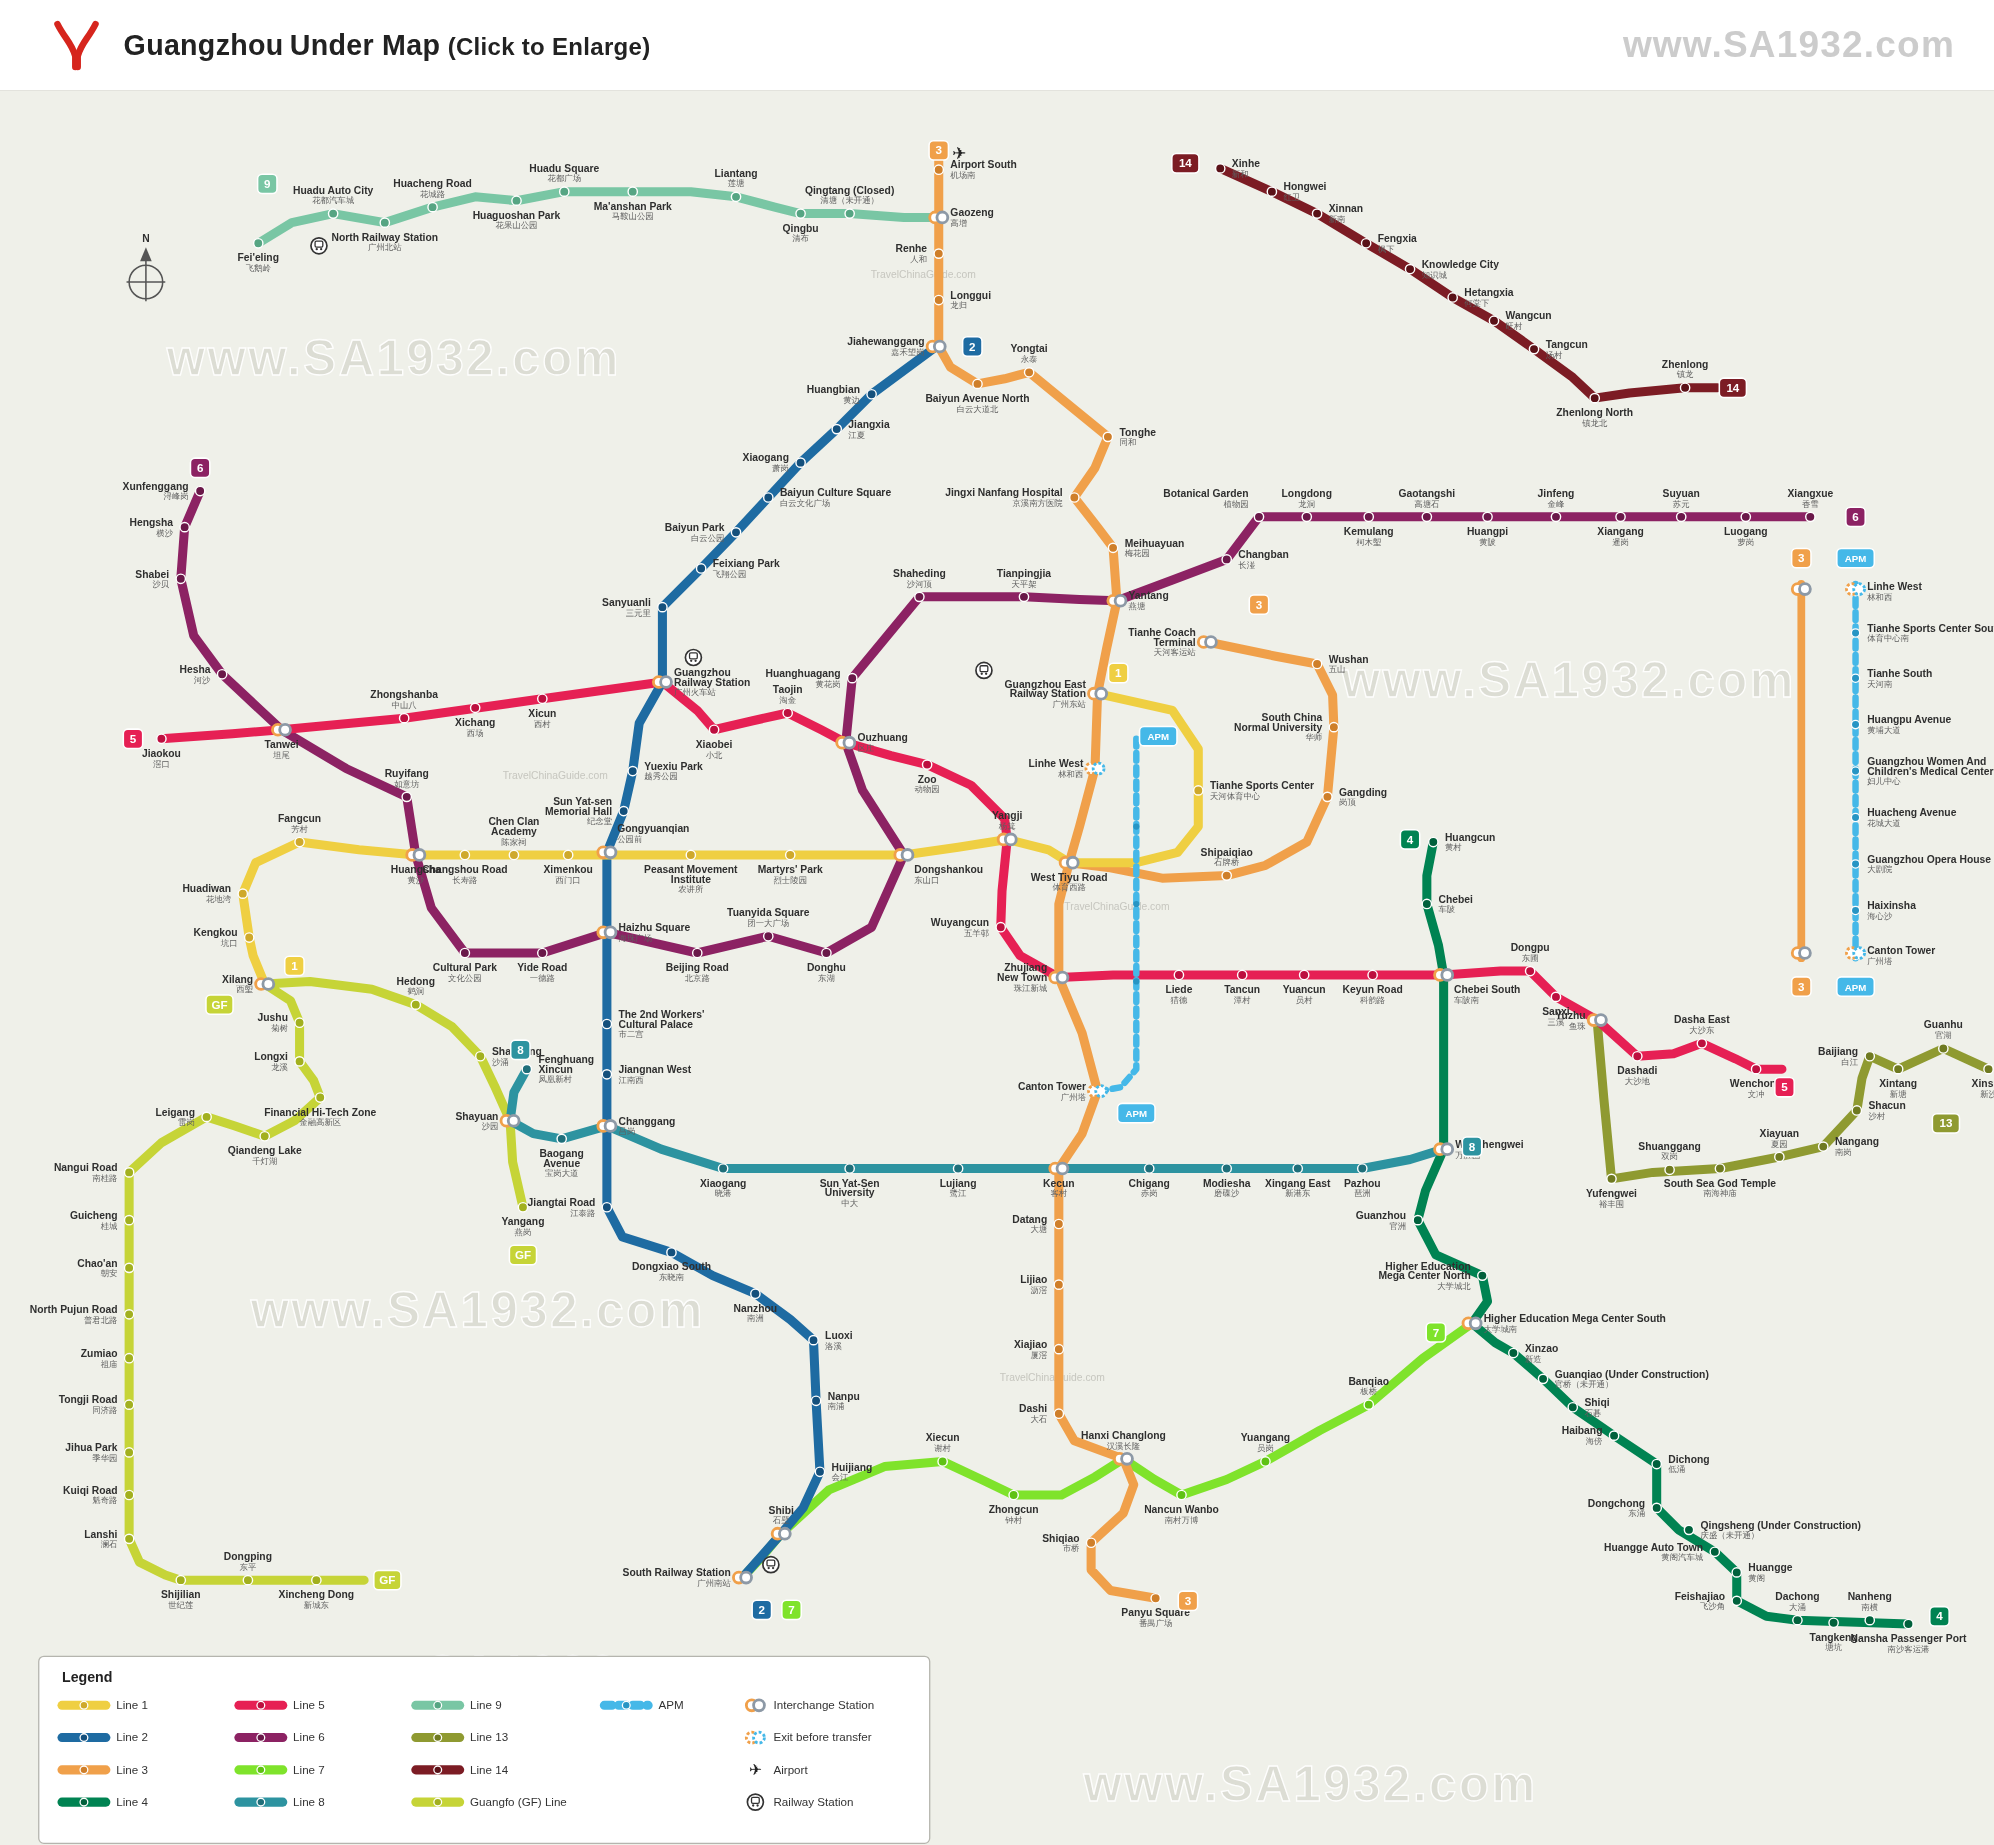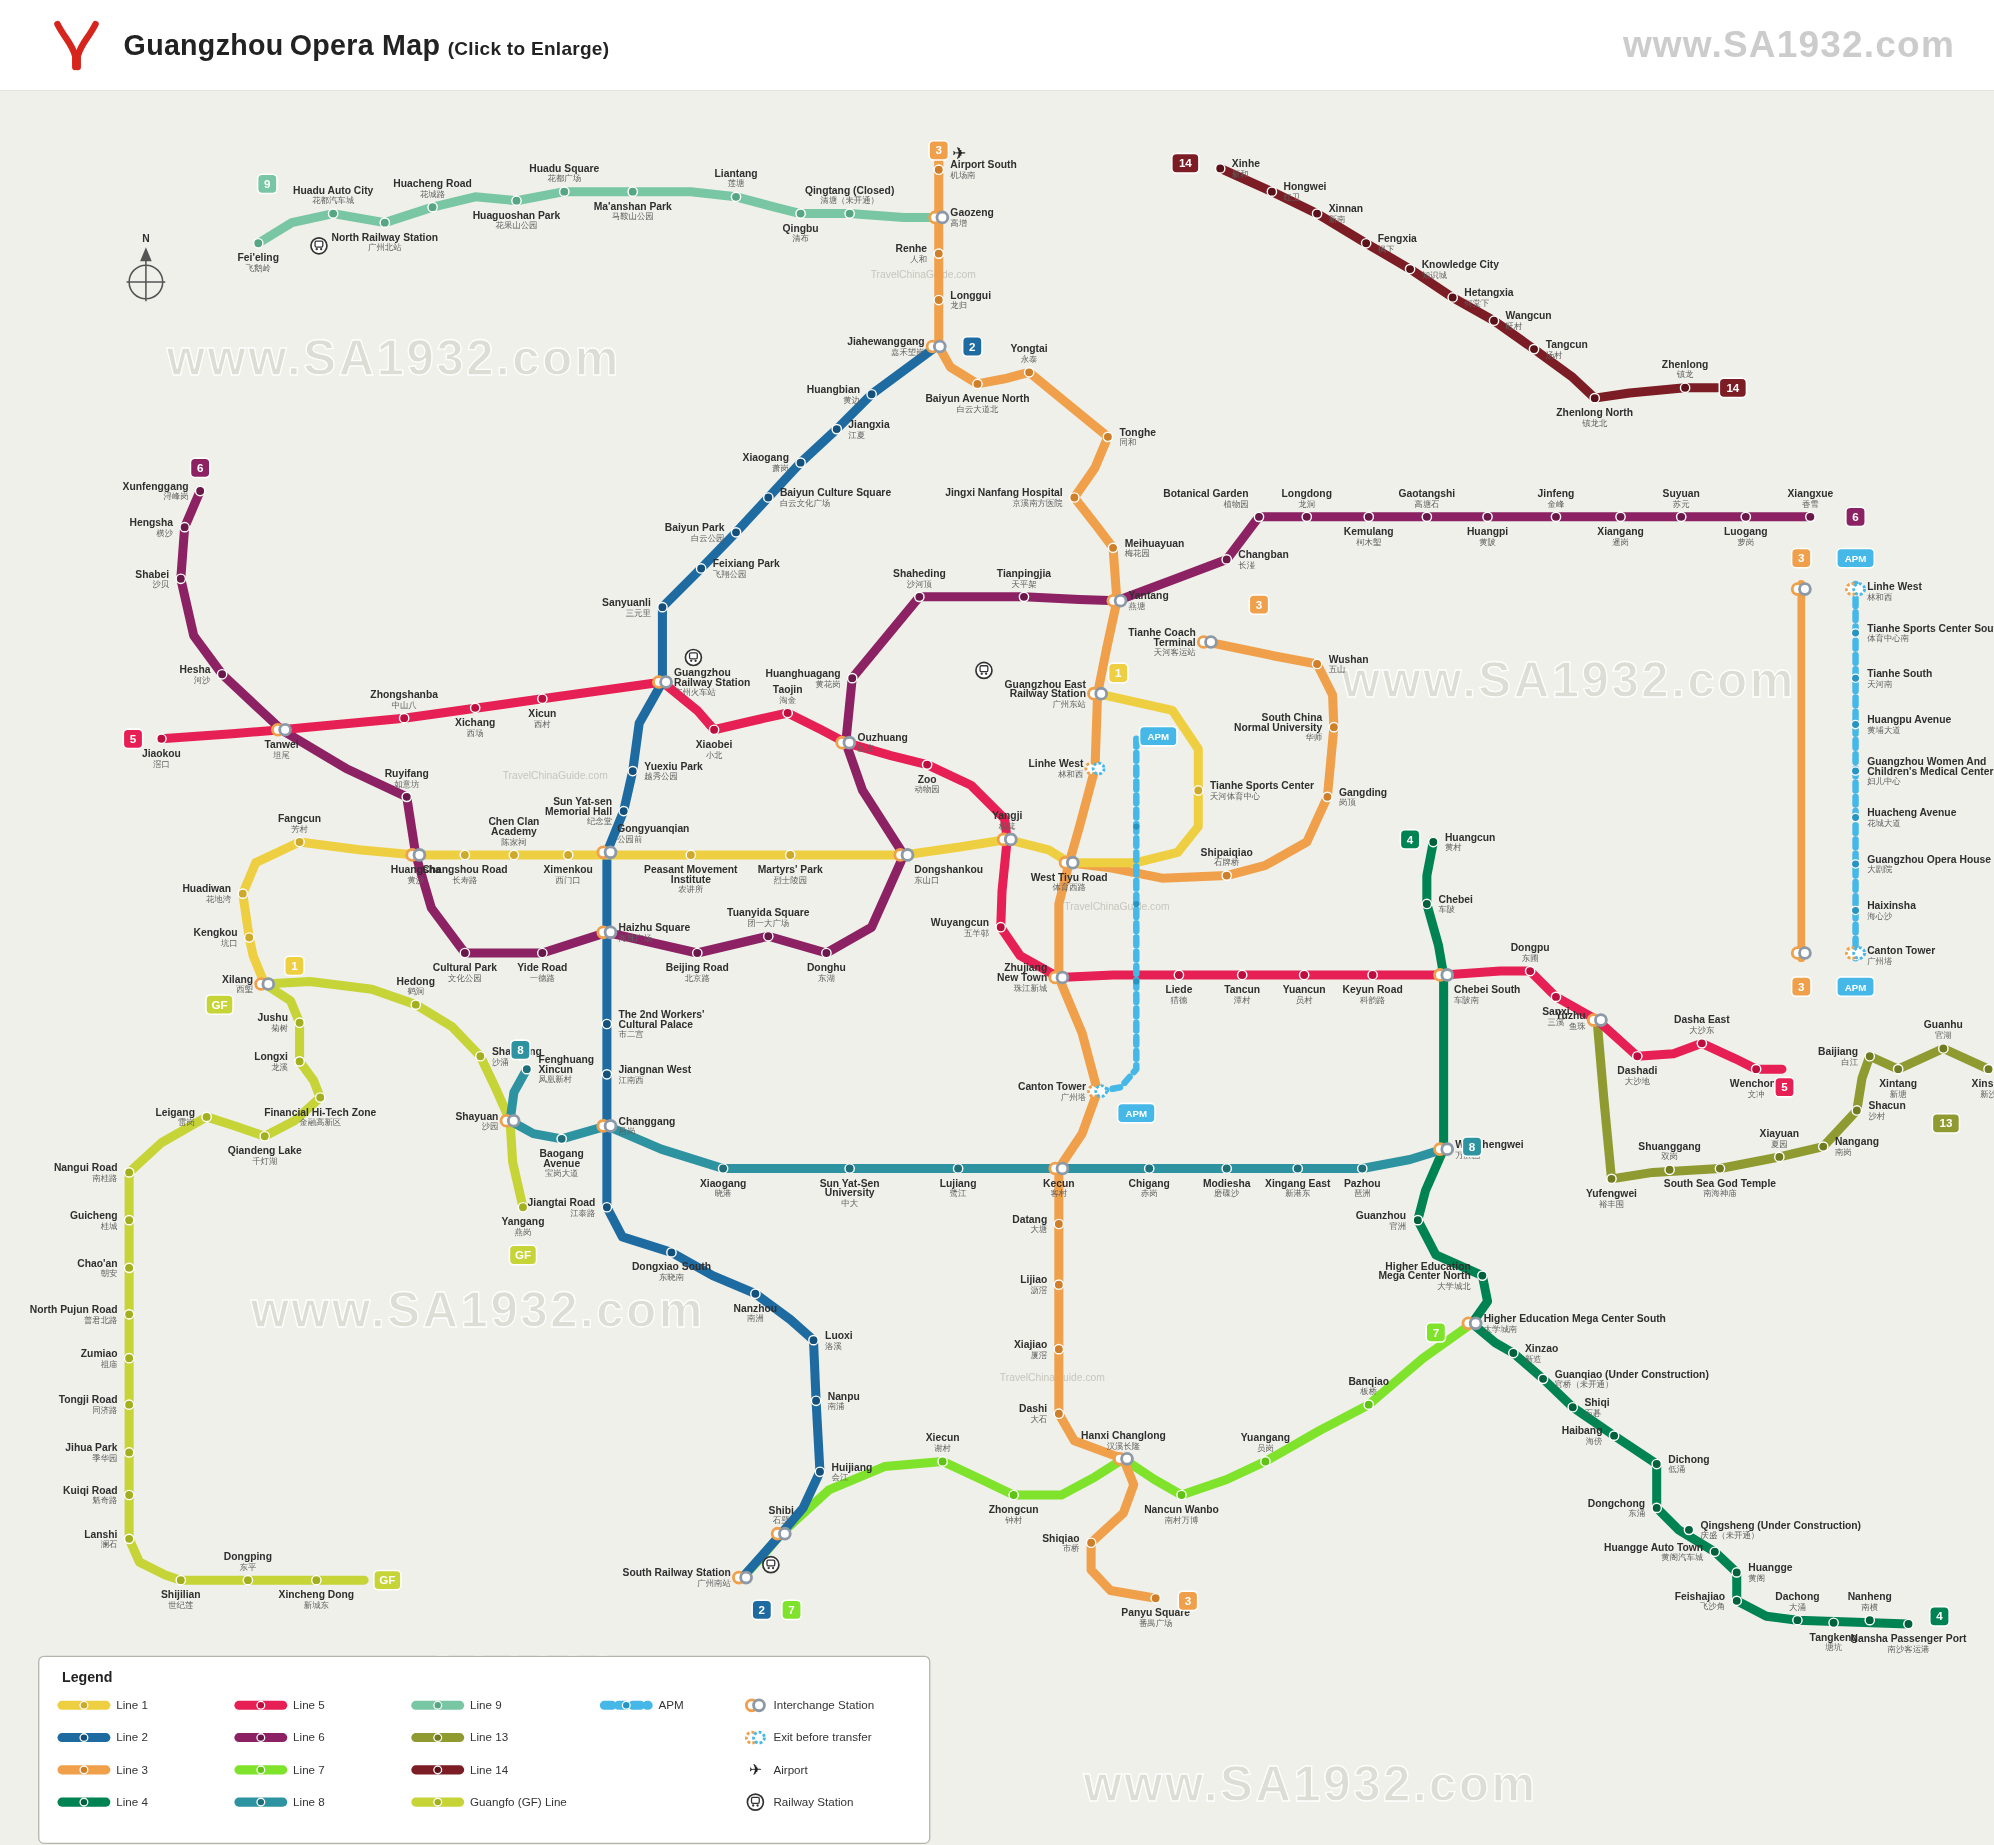--- a/index.html
+++ b/index.html
@@ -2,21 +2,21 @@
 <html style="font-size:10px"><head>
 <meta charset="utf-8">
 <style>
   html,body{margin:0;padding:0;}
   body{width:1995px;height:1846px;background:#eff0e9;font-family:"Liberation Sans",sans-serif;position:relative;overflow:hidden;}
   header{position:absolute;top:0;left:0;width:1995px;height:91px;background:#ffffff;border-bottom:1.2px solid #e3e3dd;display:flex;align-items:center;box-sizing:border-box;padding:0 40px 0 48px;z-index:5;}
   .logo{width:57px;height:57px;}
   .logo svg{width:57px;height:57px;display:block;}
   h1{margin:0 0 0 18.6px;font-size:28.6px;color:#222;font-weight:bold;letter-spacing:0.3px;white-space:nowrap;}
   h1 .t2{margin-left:6.2px;}
-  h1 .t3{font-size:19px;margin-left:7.5px;}
+  h1 .t3{font-size:24px;margin-left:7.5px;}
   .hdr-wm{margin-left:auto;font-size:37px;font-weight:bold;color:#cccccc;letter-spacing:1.2px;}
   #map-wrap{position:absolute;top:91px;left:0;width:1995px;height:1755px;cursor:pointer;}
   #map-svg{display:block;width:1995px;height:1755px;}
   svg text{font-family:"Liberation Sans",sans-serif;}
   .st-en{font-size:8px;font-weight:bold;fill:#2f2f2f;}
   .st-zh{font-size:6.5px;fill:#5f5f5f;}
   .badge-txt{fill:#ffffff;font-weight:bold;}
   .wm-large{font-size:38px;font-weight:bold;fill:#dcdcd3;stroke:#ffffff;stroke-width:1;letter-spacing:2px;opacity:.95;}
   .wm-small{font-size:8px;fill:#c6c6bf;}
   .legend-label{font-size:9px;fill:#333333;}
@@ -25,21 +25,21 @@
 </head>
 <body>
 
 <header>
   <div class="logo">
     <svg viewBox="0 0 48 48">
       <path d="M8 6 C14 18 20 22 23 33 L23 42" fill="none" stroke="#d6251d" stroke-width="5.5" stroke-linecap="round"></path>
       <path d="M40 6 C34 18 28 22 25 33 L25 42" fill="none" stroke="#d6251d" stroke-width="5.5" stroke-linecap="round"></path>
     </svg>
   </div>
-  <h1><span class="t1">Guangzhou</span><span class="t2">Opera Map</span><span class="t3">(Click to Enlarge)</span></h1>
+  <h1><span class="t1">Guangzhou</span><span class="t2">Under Map</span><span class="t3">(Click to Enlarge)</span></h1>
   <div class="hdr-wm">www.SA1932.com</div>
 </header>
 
 <div id="map-wrap">
   <svg id="map-svg" viewBox="0 70 1545 1360" preserveAspectRatio="none">
       <g>
         <text x="305" y="290" class="wm-large" text-anchor="middle">www.SA1932.com</text>
         <text x="1215" y="540" class="wm-large" text-anchor="middle">www.SA1932.com</text>
         <text x="370" y="1028" class="wm-large" text-anchor="middle">www.SA1932.com</text>
         <text x="400" y="1310" class="wm-large" text-anchor="middle">www.SA1932.com</text>

